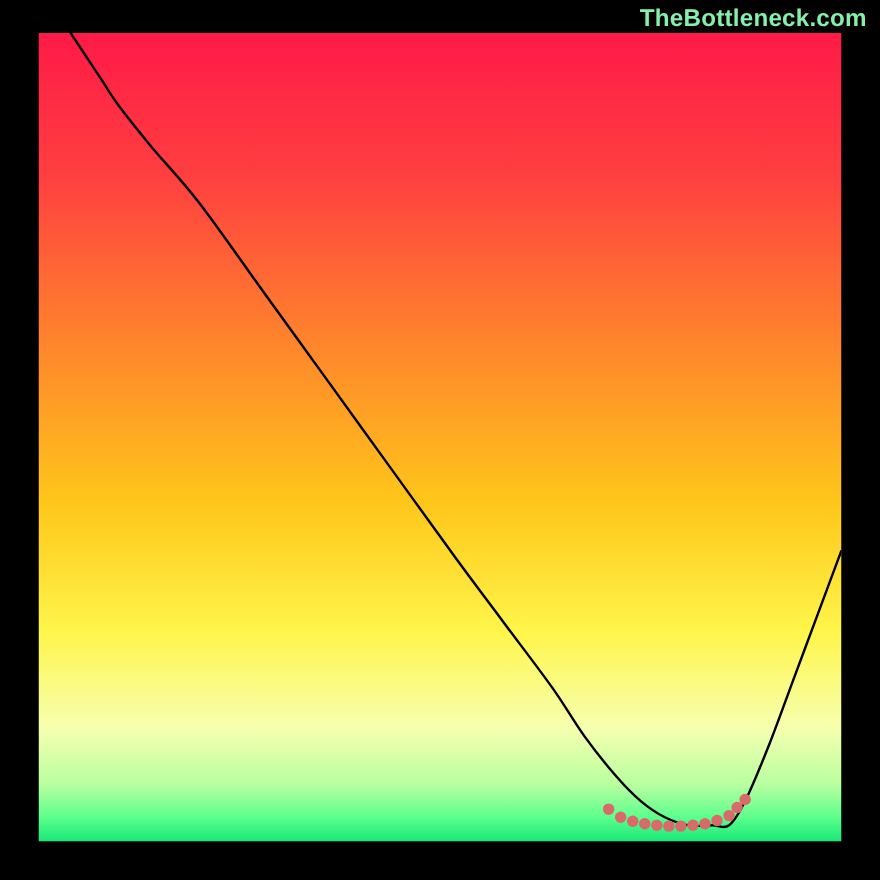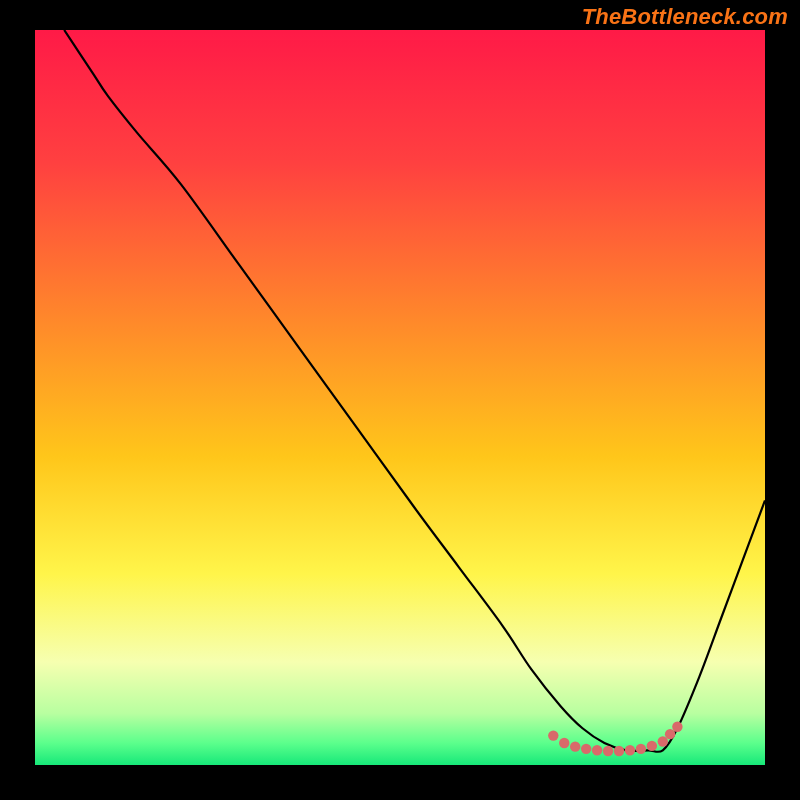--- a/index.html
+++ b/index.html
@@ -14,26 +14,25 @@
   .container {
     position: relative;
     width: 800px;
     height: 800px;
     background: #000;
   }
   .watermark {
     position: absolute;
     top: 4px;
     right: 12px;
-    color: #f97316;
+    color: #86efac;
     font-size: 22px;
     font-weight: 600;
     letter-spacing: 0.2px;
     z-index: 10;
-    font-style: italic;
   }
   .plot-area {
     position: absolute;
     left: 35px;
     top: 30px;
     width: 730px;
     height: 735px;
   }
   .plot-area svg {
     display: block;

